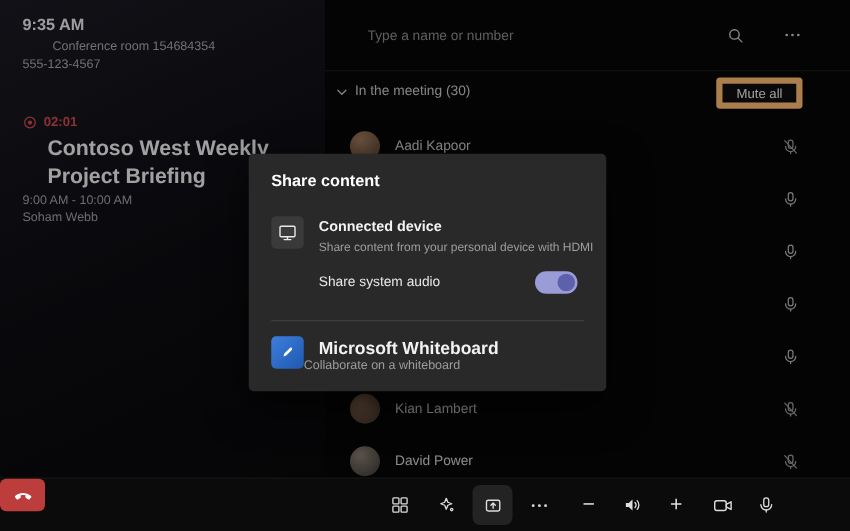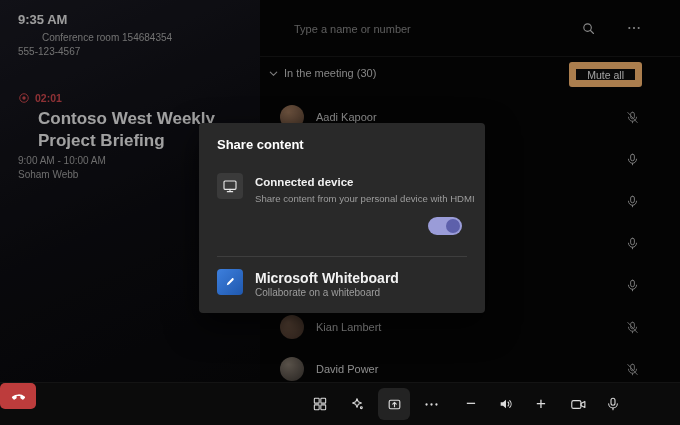--- a/index.html
+++ b/index.html
@@ -27,21 +27,21 @@
   .search-input::placeholder{color:#8b8b8b;}
   .icon-btn{background:transparent;border:none;padding:0;margin:0;color:#c9c9c9;cursor:pointer;
             display:flex;align-items:center;justify-content:center;}
   .search-btn{position:absolute;right:80px;top:16px;width:24px;height:24px;}
   .more-top-btn{position:absolute;right:34px;top:16px;width:24px;height:24px;}
 
   .roster-header{position:absolute;left:0;right:0;top:60px;height:30px;}
   .chevron{position:absolute;left:8px;top:8px;color:#bdbdbd;}
   .roster-label{position:absolute;left:24px;top:7px;font-size:11px;color:#c4c4c4;}
   .mute-all-btn{position:absolute;right:38px;top:2px;height:25px;padding:0 11px;font-size:10.5px;
-                color:#ececec;background:rgba(255,255,255,0.03);border:7px solid #fdba74;border-radius:3px;
+                color:#ececec;background:rgba(255,255,255,0.03);border:5px solid #fdba74;border-radius:3px;
                 font-family:"Liberation Sans",sans-serif;cursor:pointer;}
 
   .row{position:absolute;left:0;right:0;height:42px;}
   .avatar{position:absolute;left:20px;top:9px;width:24px;height:24px;border-radius:50%;}
   .av-0{background:radial-gradient(circle at 35% 30%,#a0795c,#5a4334);}
   .av-g{background:radial-gradient(circle at 35% 30%,#555,#2b2b2b);}
   .av-5{background:radial-gradient(circle at 35% 30%,#8a6a55,#46342a);}
   .av-6{background:radial-gradient(circle at 35% 30%,#84796d,#3c3733);}
   .p-name{position:absolute;left:56px;top:0;height:42px;line-height:42px;font-size:11px;color:#cfcfcf;}
   .mic-btn{position:absolute;right:36px;top:9px;width:24px;height:24px;color:#b5b5b5;}
@@ -59,21 +59,21 @@
   .dev-title{position:absolute;left:56px;top:53px;font-size:11.5px;font-weight:700;color:#f2f2f2;}
   .dev-sub{position:absolute;left:56px;top:70px;font-size:9.6px;color:#9d9d9d;white-space:nowrap;}
   .audio-label{position:absolute;left:56px;top:97px;font-size:11px;color:#e8e8e8;}
   .toggle{position:absolute;left:229px;top:94px;width:34px;height:18px;border-radius:9px;
           background:#9a9cd8;border:none;cursor:pointer;padding:0;}
   .toggle .knob{position:absolute;top:2px;left:18px;width:14px;height:14px;border-radius:50%;background:#5d60ab;}
   .dlg-divider{position:absolute;left:18px;right:18px;top:133px;height:1px;background:#3e3e3e;}
   .wb-icon{position:absolute;left:18px;top:146px;width:26px;height:26px;border-radius:4px;
            background:linear-gradient(135deg,#3d7fdd,#1f58ae);display:flex;align-items:center;justify-content:center;}
   .wb-title{position:absolute;left:56px;top:147px;font-size:14px;font-weight:700;color:#f2f2f2;}
-  .wb-sub{position:absolute;left:56px;top:164px;font-size:10px;color:#9d9d9d;text-align:center;}
+  .wb-sub{position:absolute;left:44px;top:164px;font-size:10px;color:#9d9d9d;text-align:center;}
   .dlg-row-hit{position:absolute;left:0;right:0;height:38px;background:transparent;}
   .hit-device{top:46px;}
   .hit-wb{top:142px;}
 
   
   .bottom-bar{position:absolute;left:0;right:0;bottom:0;height:42px;background:#0b0b0b;z-index:8;
               border-top:1px solid #141414;}
   .bar-btn{position:absolute;top:5px;width:32px;height:32px;border:none;background:transparent;color:#dcdcdc;
            display:flex;align-items:center;justify-content:center;cursor:pointer;border-radius:6px;
            font-family:"Liberation Sans",sans-serif;}
@@ -228,20 +228,21 @@
     <div class="dev-icon">
       <svg width="16" height="16" viewBox="0 0 24 24" fill="none" stroke="currentColor" stroke-width="1.7" stroke-linecap="round">
         <rect x="3" y="4.5" width="18" height="12.5" rx="1.5"></rect>
         <line x1="12" y1="17" x2="12" y2="20"></line>
           <line x1="8" y1="20.5" x2="16" y2="20.5"></line>
       </svg>
     </div>
     <div class="dev-title">Connected device</div>
     <div class="dev-sub">Share content from your personal device with HDMI</div>
 
+    <div class="audio-label">Share system audio</div>
     <button class="toggle">
       <span class="knob"></span>
     </button>
 
     <div class="dlg-divider"></div>
 
     <div class="dlg-row-hit hit-wb"></div>
     <div class="wb-icon">
       <svg width="14" height="14" viewBox="0 0 24 24">
         <path d="M6.5 17.5l1.1-4 7.7-7.7c.7-.7 1.9-.7 2.6 0 .7.7.7 1.9 0 2.6l-7.7 7.7-3.7 1.4z" fill="#ffffff"></path>

